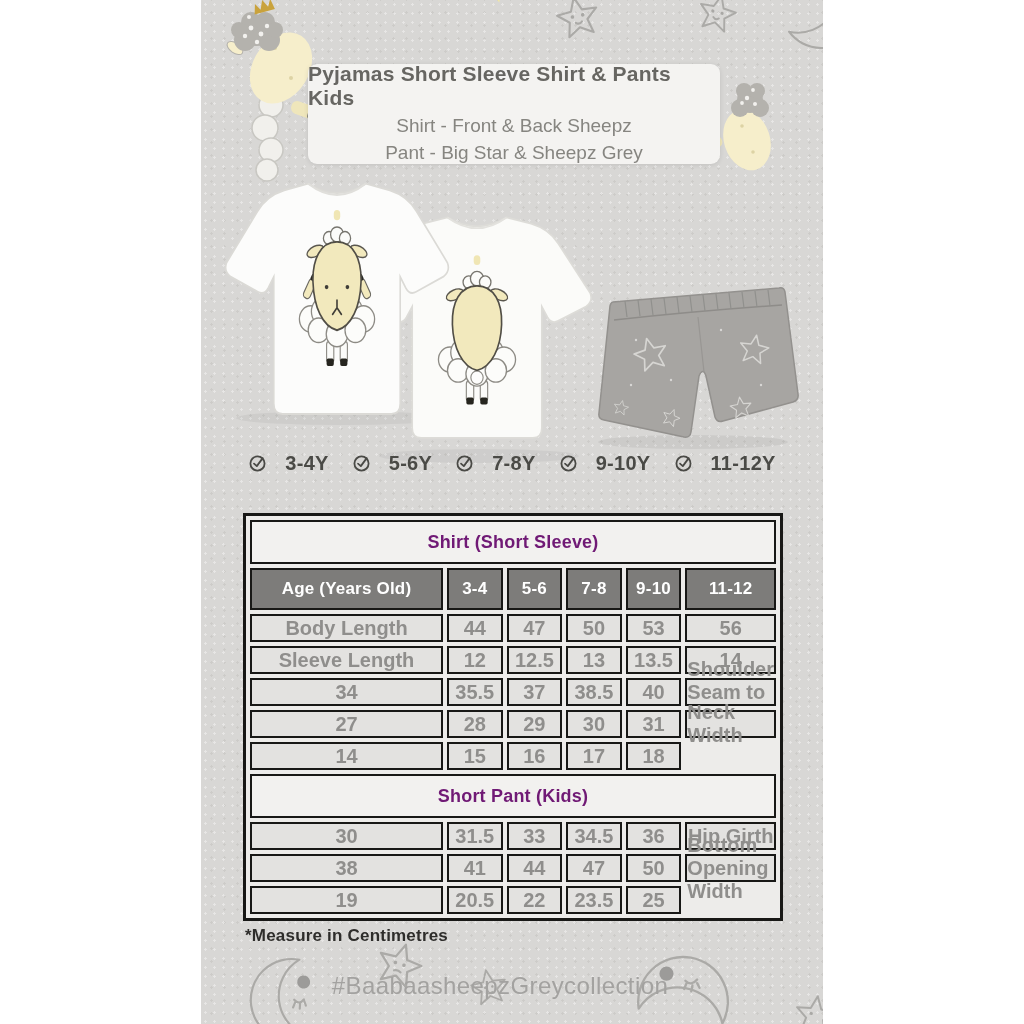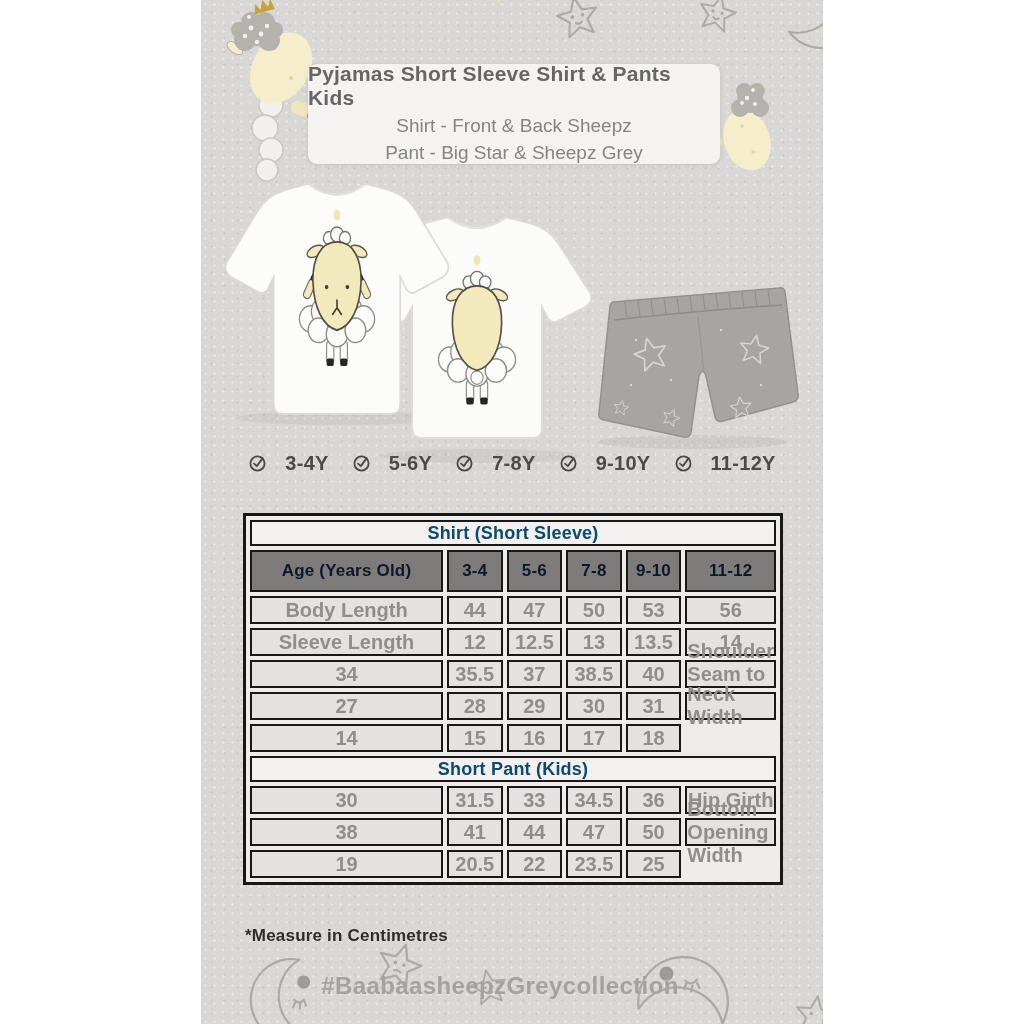--- a/index.html
+++ b/index.html
@@ -21,26 +21,26 @@
   .sizesrow{position:absolute;z-index:2;top:452px;left:0;width:100%;display:flex;justify-content:center;
     align-items:center;gap:23px;}
   .size-item{display:flex;align-items:center;gap:18px;}
   .size-item span{font-size:20px;font-weight:bold;color:#4a4a46;letter-spacing:.3px;}
   .chk{width:19px;height:19px;}
   .chart{position:absolute;z-index:2;left:42px;top:513px;width:540px;box-sizing:border-box;
     border:3px solid #181816;background:#edecea;padding:4px;display:grid;
     grid-template-columns:193px repeat(5,1fr);gap:4px;}
   .chart>div{box-sizing:border-box;border:2px solid #181816;display:flex;align-items:center;justify-content:center;}
   .span-all{grid-column:1/-1;}
-  .t-section{height:26px;background:#f2f1ef;font-weight:bold;font-size:18px;color:#0c4a6e;letter-spacing:.2px;}
-  .t-head{height:42px;background:#7d7c7a;color:#0f172a;font-weight:bold;font-size:17px;letter-spacing:.2px;}
+  .t-section{height:44px;background:#f2f1ef;font-weight:bold;font-size:18px;color:#701a75;letter-spacing:.2px;}
+  .t-head{height:42px;background:#7d7c7a;color:#ffffff;font-weight:bold;font-size:17px;letter-spacing:.2px;}
   .t-cell{height:28px;background:#e3e2e0;color:#8f8e8c;font-weight:600;font-size:20px;}
   .note{position:absolute;z-index:2;left:44px;top:926px;font-size:17px;font-weight:600;color:#2e2d2b;letter-spacing:.2px;}
   .hashtag{position:absolute;z-index:2;top:972px;left:0;width:100%;text-align:center;font-size:24px;
-    color:#a3a2a0;letter-spacing:.4px;transform:translateX(-12px);font-weight:bold;}
+    color:#a3a2a0;letter-spacing:.4px;transform:translateX(-12px);}
 </style>
 </head>
 <body>
 
 <svg width="0" height="0" style="position:absolute">
   <defs>
     <path id="starP" d="M0,-20 L5.3,-7.3 L19,-6.2 L8.6,2.8 L11.8,16.2 L0,9 L-11.8,16.2 L-8.6,2.8 L-19,-6.2 L-5.3,-7.3 Z"></path>
     <path id="moonP" d="M12 -36 A38 38 0 1 0 12 36 A39 39 0 0 1 12 -36 Z"></path>
     <path id="teeP" d="M-36 6 Q0 26 36 6 L66 13 Q88 19 99 35 L138 90 Q142 99 133 105 L99 121 Q91 125 86 117 L79 105 L79 240 Q79 251 68 251 L-68 251 Q-79 251 -79 240 L-79 105 L-86 117 Q-91 125 -99 121 L-133 105 Q-142 99 -138 90 L-99 35 Q-88 19 -66 13 Z"></path>
   </defs>

